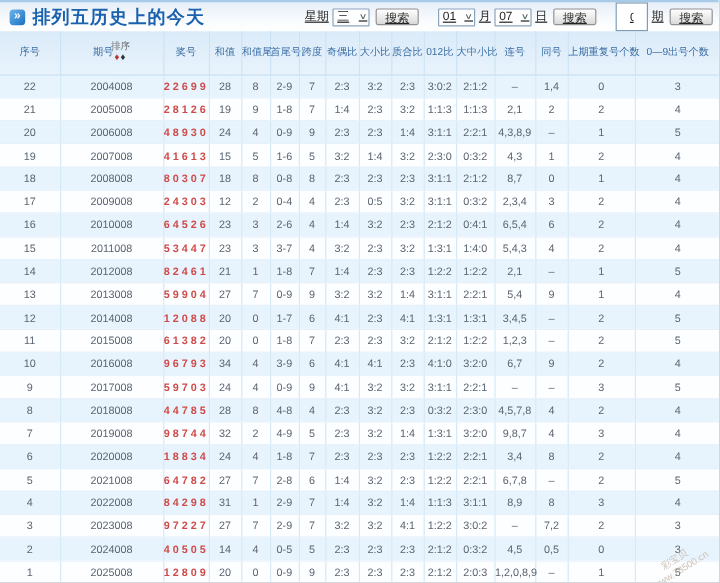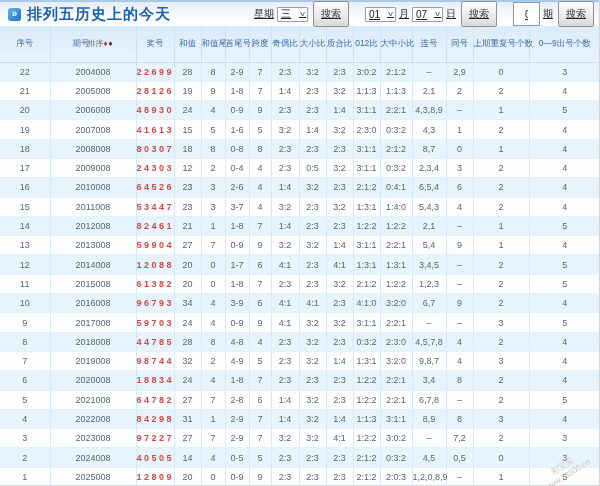--- a/index.html
+++ b/index.html
@@ -22,21 +22,21 @@
   }
   .title-text{ color:#1b62ae; font-size:15px; font-weight:bold; letter-spacing:1px; white-space:nowrap; }
   .controls{ display:flex; align-items:center; font-size:10px; color:#222; gap:3px; white-space:nowrap;text-decoration:underline; }
   .sel{
     display:inline-flex; align-items:center; justify-content:space-between;
     width:31px; height:15px; border:1px solid #8ba4bd; background:#fff;
     font-size:10px; padding:0 2px 0 3px; border-radius:1px; color:#222; cursor:default;
   }
   .sel .arr{ font-size:7px; color:#566; transform:scaleX(1.4); }
   .btn{
-    height:26px; padding:0 7px; font-size:10px; color:#333; cursor:pointer;
+    height:14px; padding:0 7px; font-size:10px; color:#333; cursor:pointer;
     background:linear-gradient(180deg,#fefefe,#e6e6e6 70%,#d9d9d9);
     border:1px solid #929292; border-radius:2px; margin-left:2px;
     font-family:"Liberation Sans","DejaVu Sans",sans-serif;
   }
   .issue-input{
     width:27px; height:14px; border:1px solid #7f9db9; font-size:10px;
     text-align:center; padding:11px; color:#222;
   }
   .gap{ width:10px; }
   
@@ -53,21 +53,21 @@
     border-right:1px solid #d5e9f7; border-bottom:1px solid #e4f1fa;
     padding:0; white-space:nowrap;
   }
   tbody td:last-child{ border-right:none; }
   tbody tr:nth-child(odd){ background:#e8f4fd; }
   tbody tr:nth-child(even){ background:#fdfeff; }
   td.prize{ color:#cf4b49; font-weight:bold; letter-spacing:2.5px; }
   
   .qwrap{ display:flex; align-items:center; justify-content:center; gap:5px; }
   .qtext{ width:10px; display:inline-block; line-height:1.3; }
-  .sort{ display:flex; align-items:center; line-height:1; cursor:pointer; }
+  .sort{ display:flex; flex-direction:column; align-items:center; line-height:1; cursor:pointer; }
   .sort-label{ font-size:8px; color:#6b6b6b; }
   .sort-arrows{ font-size:8px; letter-spacing:1px; margin-top:1px; }
   .a-up{ color:#b53434; font-style:normal; }
   .a-dn{ color:#333; font-style:normal; }
   
   .watermark{
     position:absolute; right:8px; bottom:4px; transform:rotate(-32deg);
     color:#c6b8a8; font-size:8px; opacity:.85; text-align:center;
     line-height:1.25; pointer-events:none;
   }
@@ -165,21 +165,21 @@
       <td>28</td>
       <td>8</td>
       <td>2-9</td>
       <td>7</td>
       <td>2:3</td>
       <td>3:2</td>
       <td>2:3</td>
       <td>3:0:2</td>
       <td>2:1:2</td>
       <td>–</td>
-      <td>2,9</td>
+      <td>1,4</td>
       <td>0</td>
       <td>3</td>
     </tr>
 
     <tr>
       <td>21</td>
       <td>2005008</td>
       <td class="prize">28126</td>
       <td>19</td>
       <td>9</td>

